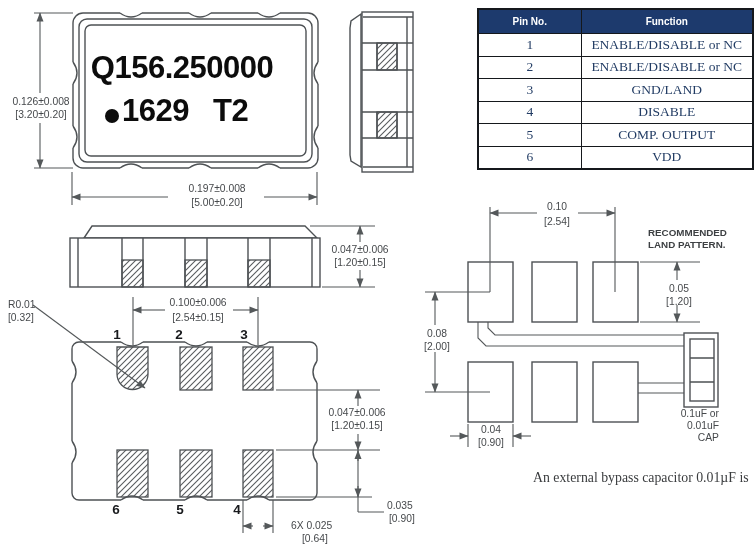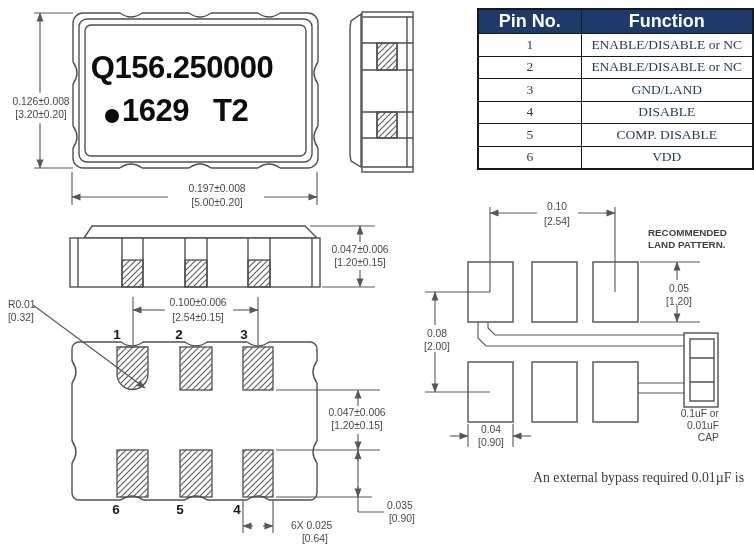--- a/index.html
+++ b/index.html
@@ -14,21 +14,21 @@
   .hatch{fill:url(#hatch);stroke:#4d5154;stroke-width:1.3;}
   .dim{font-size:10.3px;fill:#46494c;}
   .dimb{font-size:9.8px;font-weight:bold;fill:#3d4043;}
   .mark{font-weight:bold;fill:#0c0c0c;font-size:31px;letter-spacing:-0.5px;}
   .pinlab{font-size:13.5px;font-weight:bold;fill:#17191c;}
 
   
   .pin-table{position:absolute;left:477px;top:8px;width:275px;border-collapse:collapse;
              table-layout:fixed;border:2px solid #15181c;}
   .pin-table th{background:#1d3a6d;color:#ffffff;font-family:"Liberation Sans",sans-serif;
-                font-size:18px;font-weight:bold;height:23px;border:1.6px solid #15181c;
+                font-size:10px;font-weight:bold;height:23px;border:1.6px solid #15181c;
                 padding:0;text-align:center;}
   .pin-table td{font-family:"Liberation Serif",serif;font-size:13.5px;color:#223c64;
                 height:21.5px;border:1.6px solid #15181c;padding:0;text-align:center;}
   .col-pin{width:103px;}
   .col-fn{width:172px;}
 
   
   .note{position:absolute;left:533px;top:468px;width:224px;
         font-family:"Liberation Serif",serif;font-size:13.8px;color:#3a3c3e;line-height:1.4;}
 </style>
@@ -241,26 +241,26 @@
       <tr>
         <td>3</td>
         <td>GND/LAND</td>
       </tr>
       <tr>
         <td>4</td>
         <td>DISABLE</td>
       </tr>
       <tr>
         <td>5</td>
-        <td>COMP. DISABLE</td>
+        <td>COMP. OUTPUT</td>
       </tr>
       <tr>
         <td>6</td>
         <td>VDD</td>
       </tr>
     </tbody>
   </table>
 
   <div class="note">
-    <span>An external bypass required 0.01µF is</span><br>
+    <span>An external bypass capacitor 0.01µF is</span><br>
   </div>
 
 </div>
 
 </body></html>

